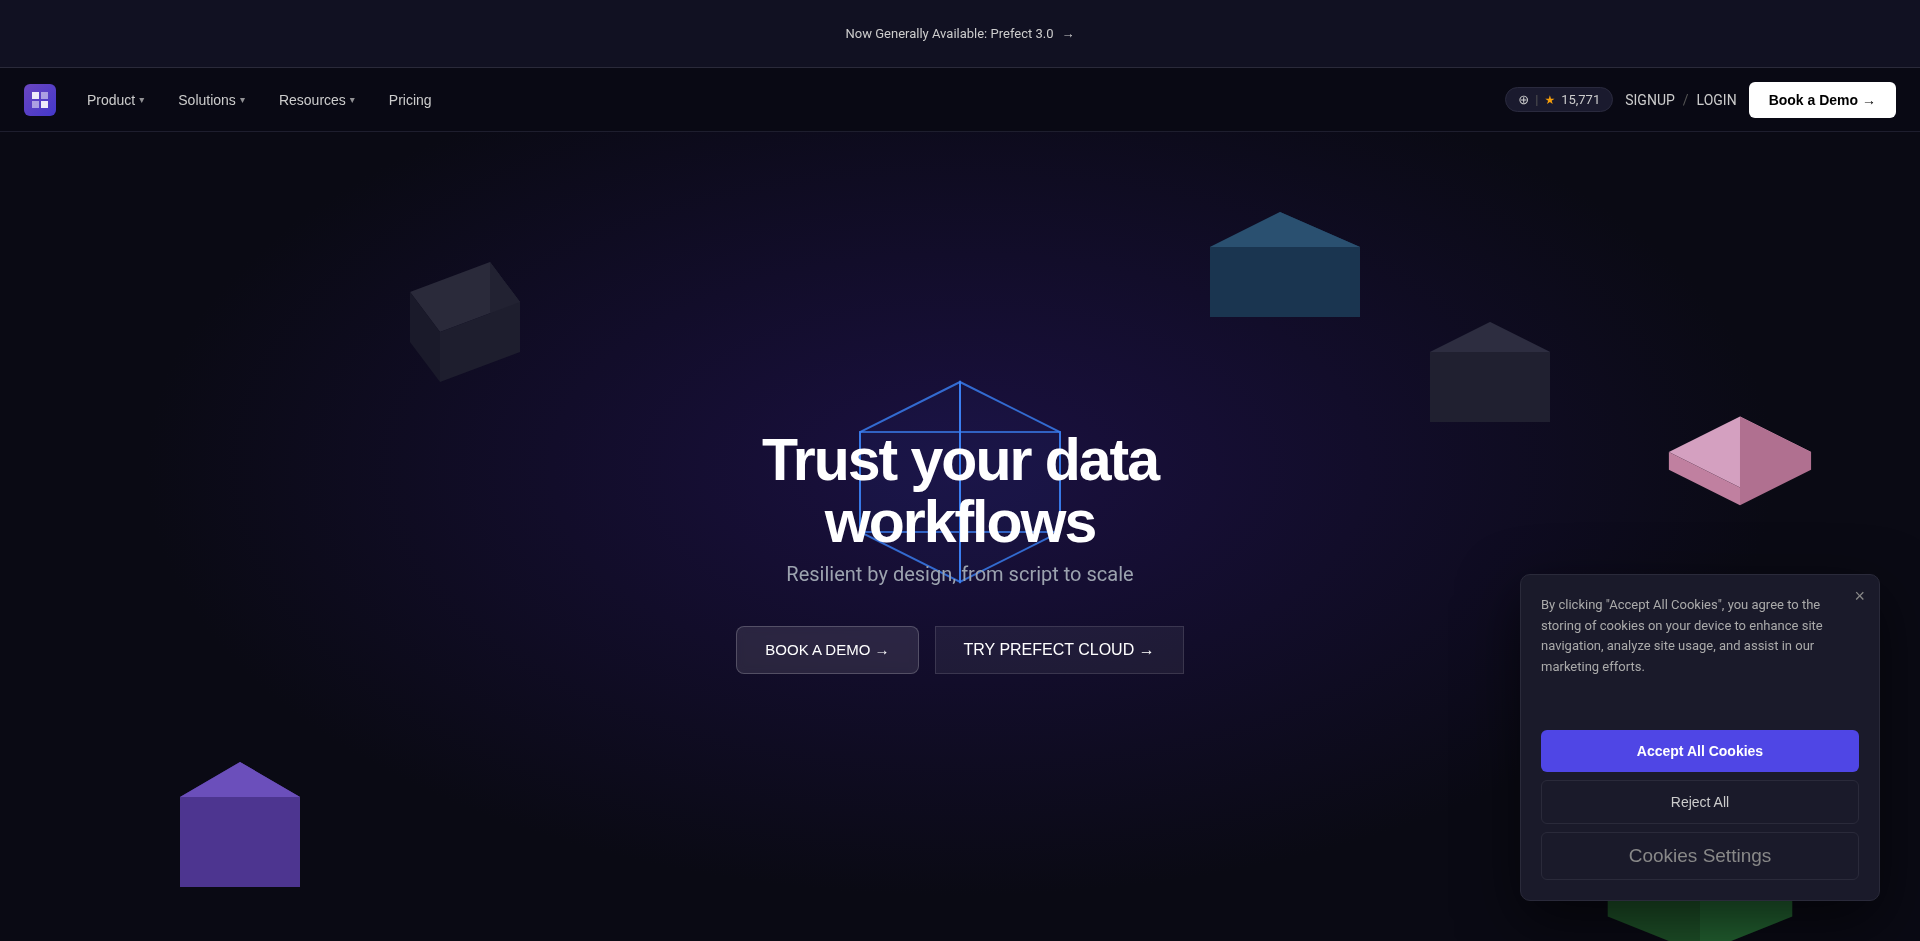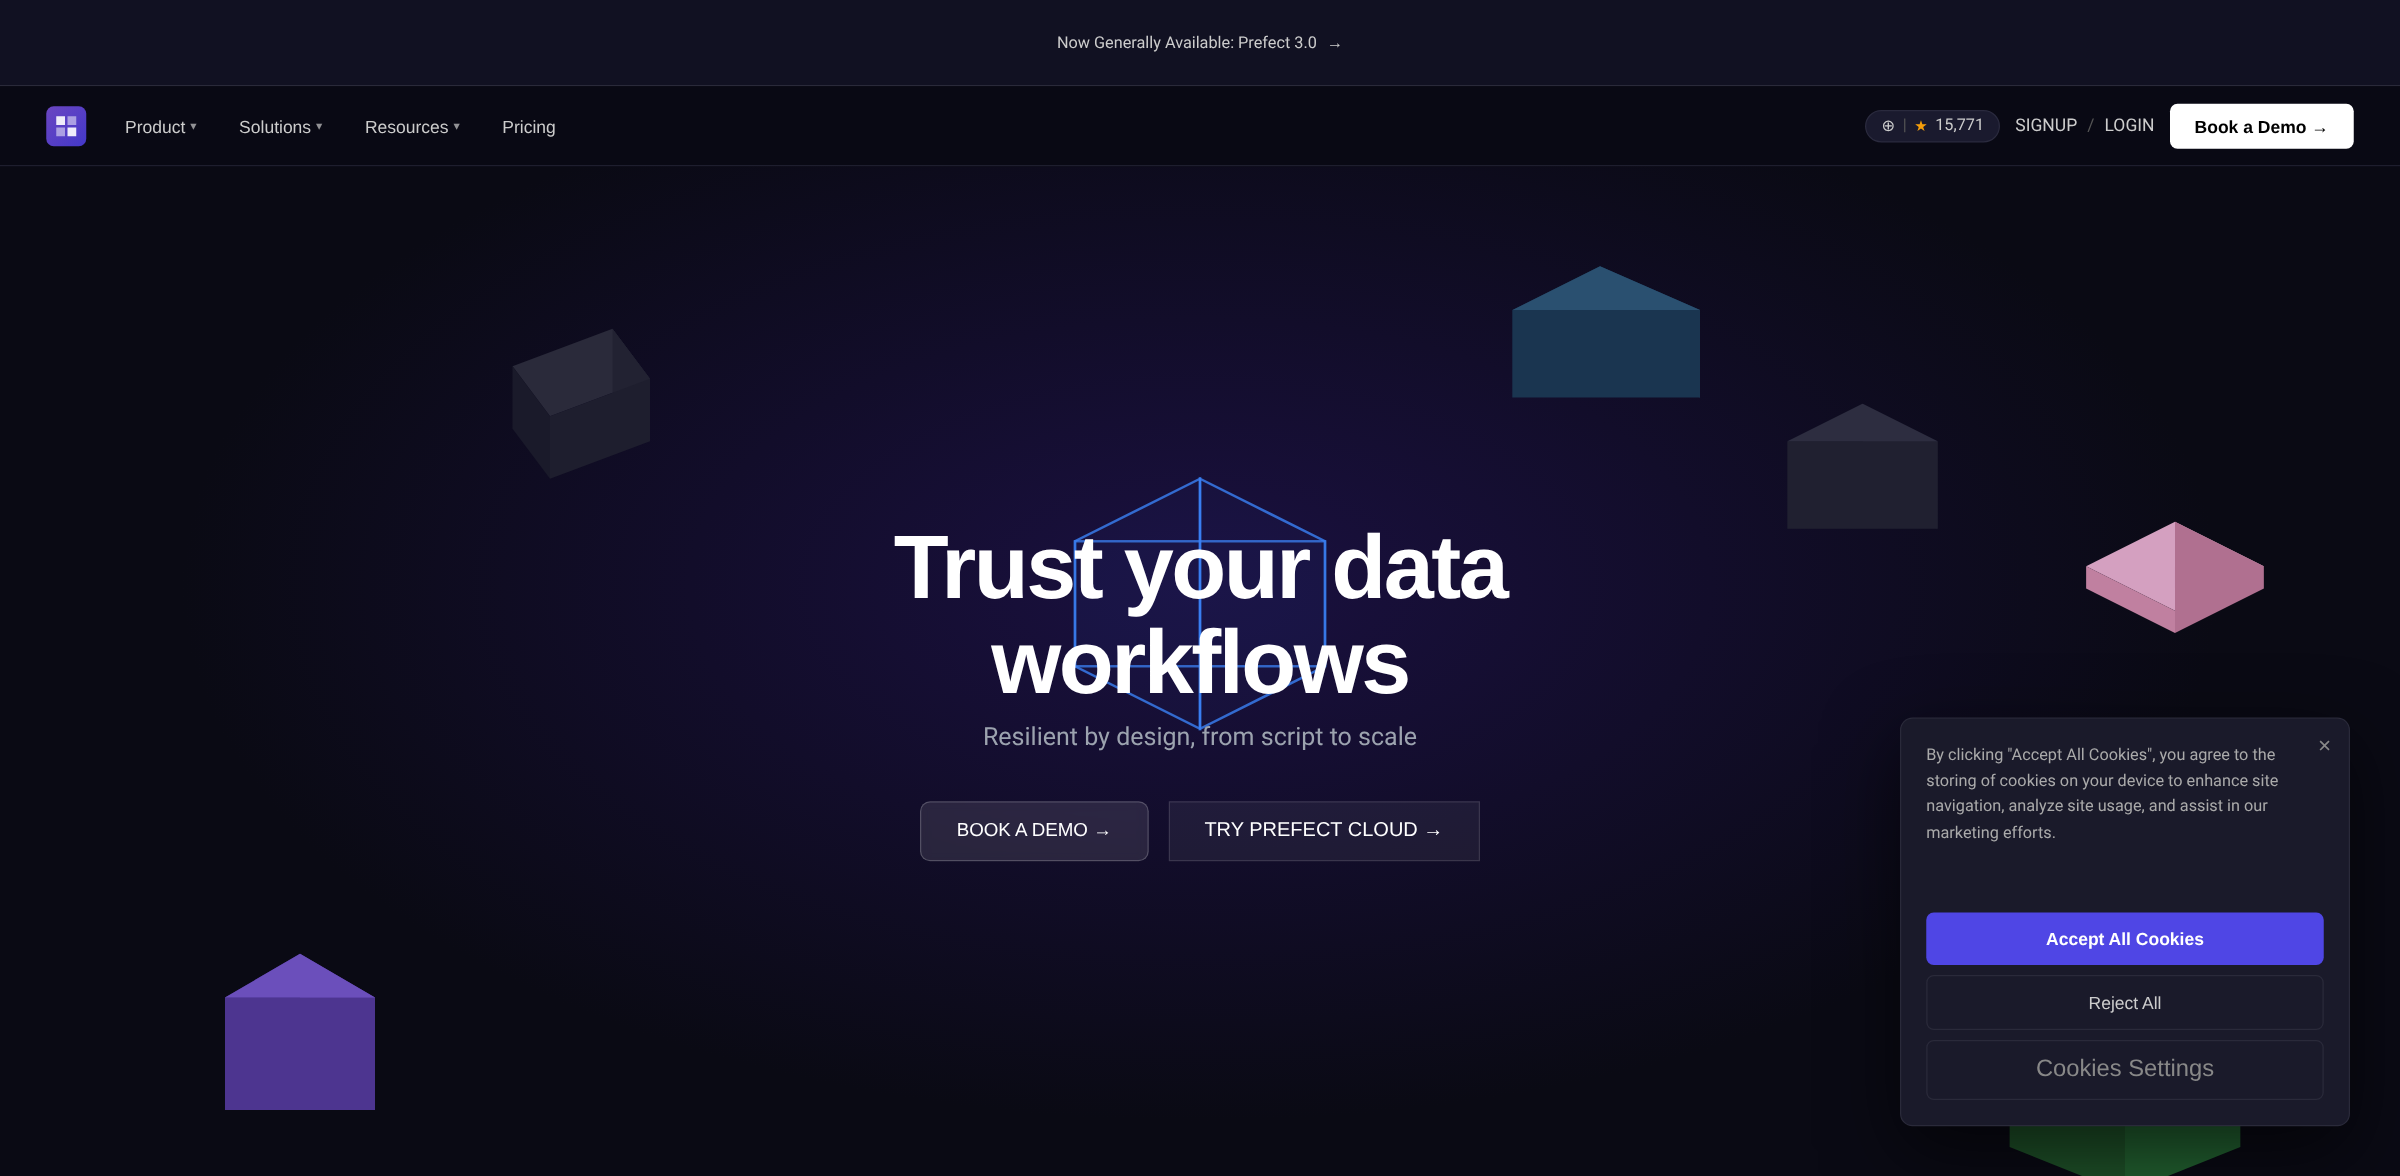--- a/index.html
+++ b/index.html
@@ -35,21 +35,21 @@
     .banner-arrow::after {
       content: '→';
     }
 
     
     .navbar {
       background: rgba(10,10,20,0.95);
       border-bottom: 1px solid #1e1e2e;
       display: flex;
       align-items: center;
-      padding: 0 37px;
+      padding: 0 24px;
       height: 64px;
       position: relative;
       z-index: 100;
     }
     .logo {
       display: flex;
       align-items: center;
       margin-right: 16px;
       cursor: pointer;
     }
@@ -227,21 +227,21 @@
 
     
     .hero-content {
       position: relative;
       z-index: 10;
       max-width: 1100px;
       padding: 0 20px;
     }
 
     .hero-title {
-      font-size: 72px;
+      font-size: 59px;
       font-weight: 700;
       line-height: 1.05;
       letter-spacing: -2px;
       color: #fff;
       margin-bottom: 8px;
       font-family: -apple-system, BlinkMacSystemFont, 'Segoe UI', sans-serif;
     }
 
     .hero-subtitle {
       font-size: 20px;

